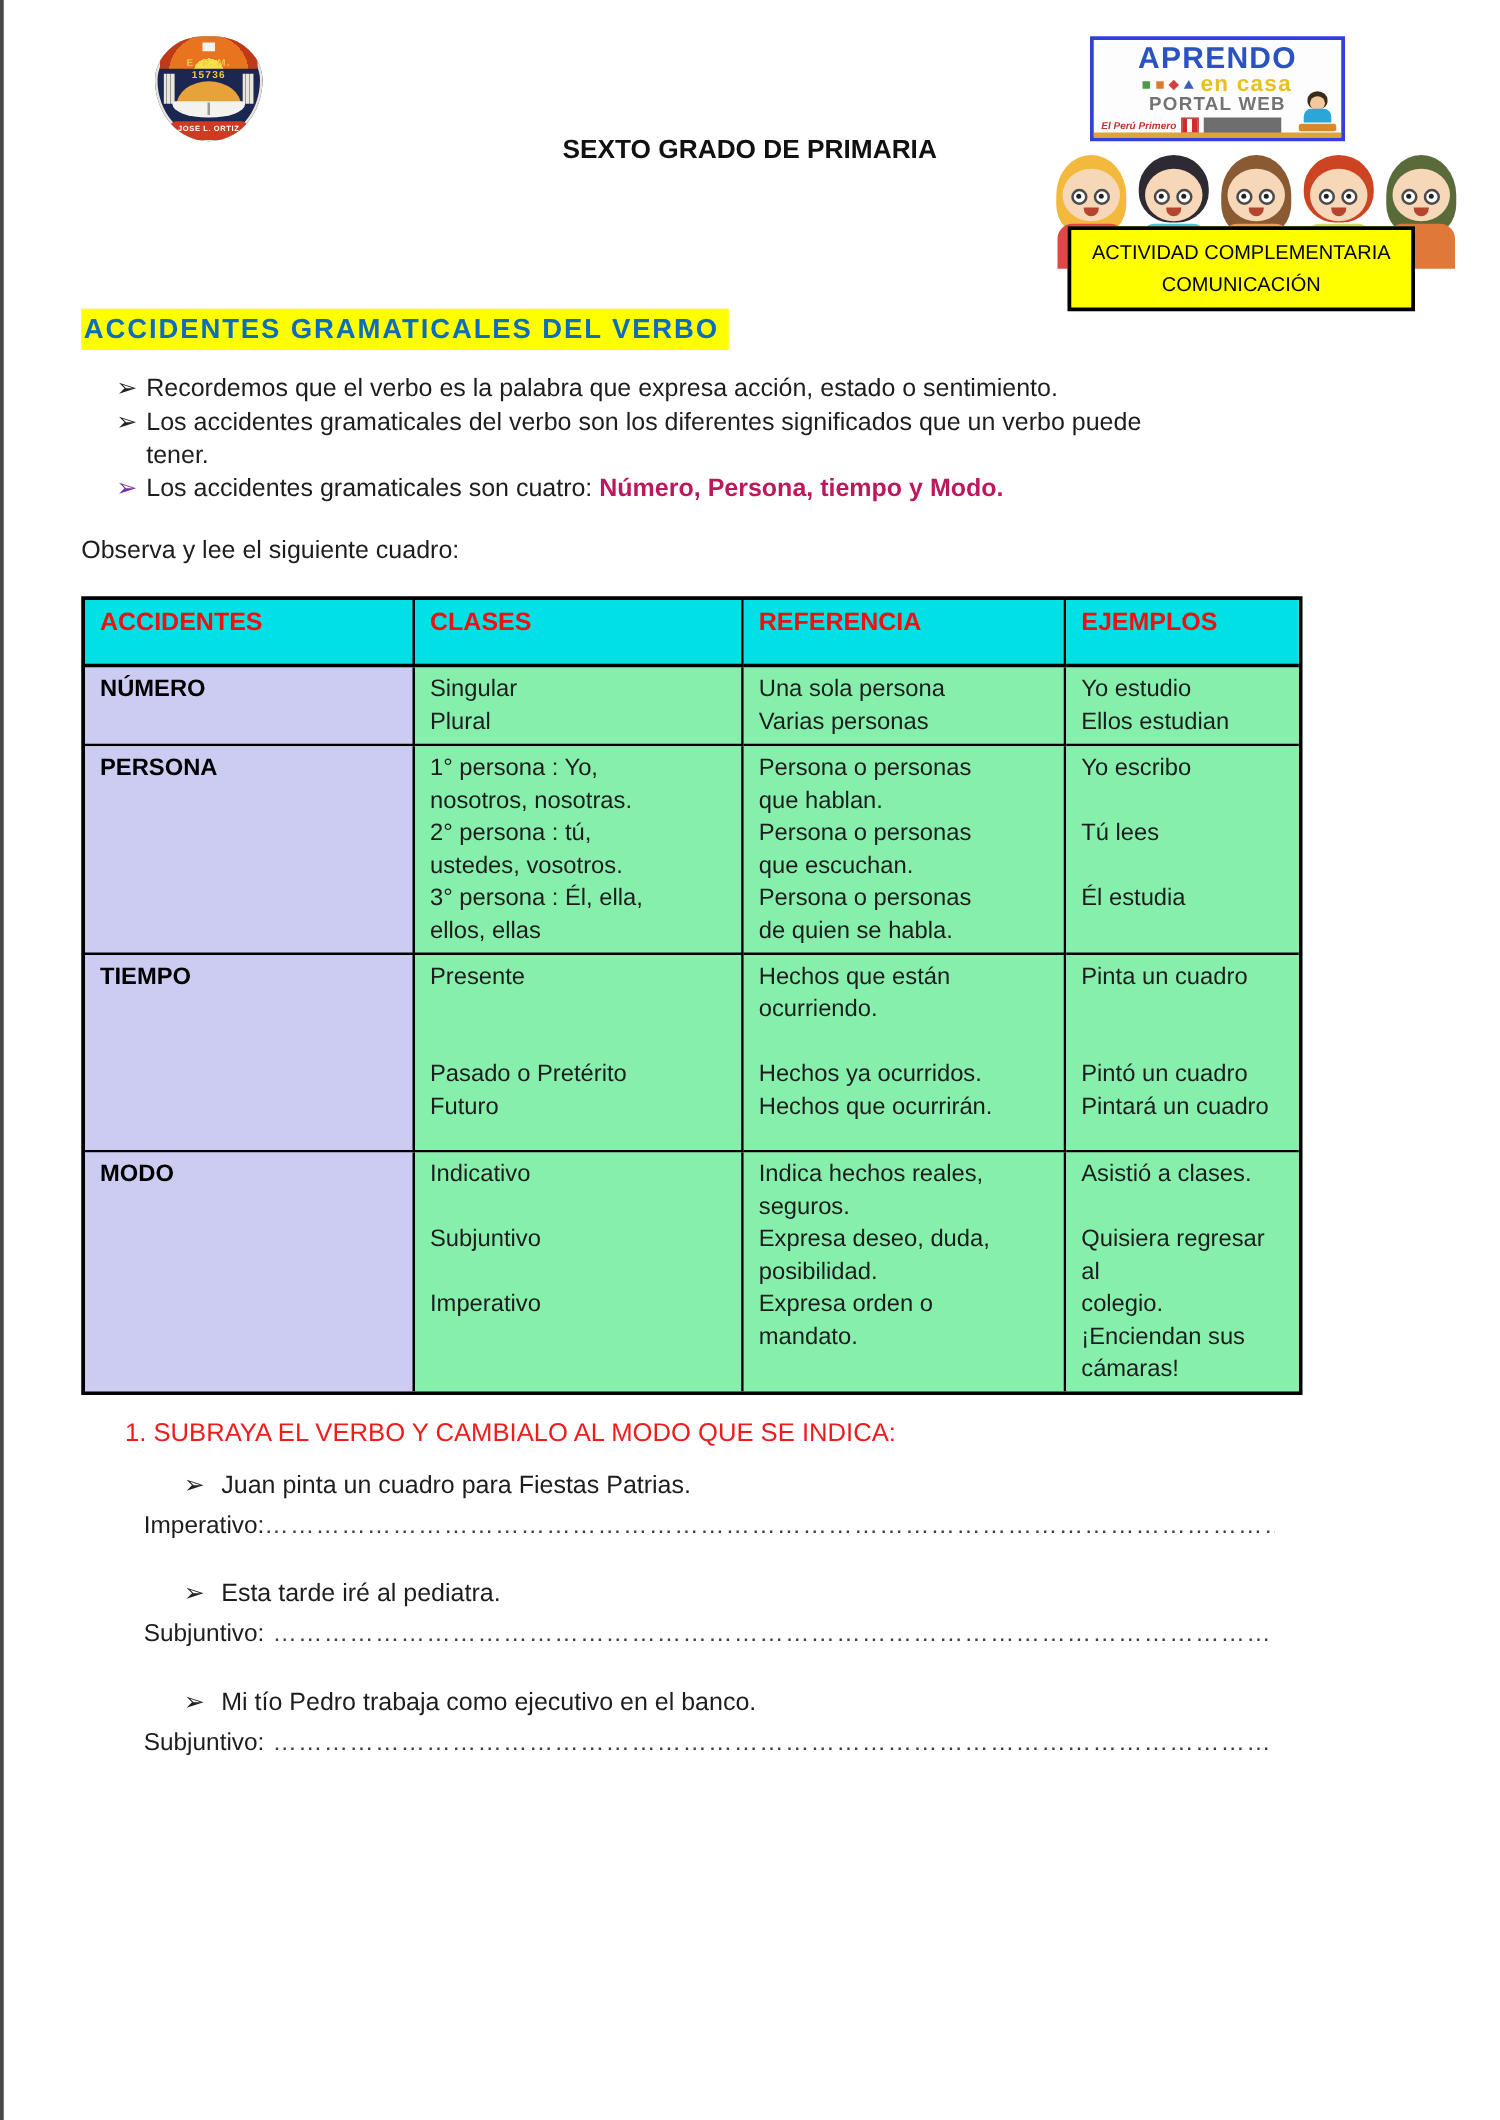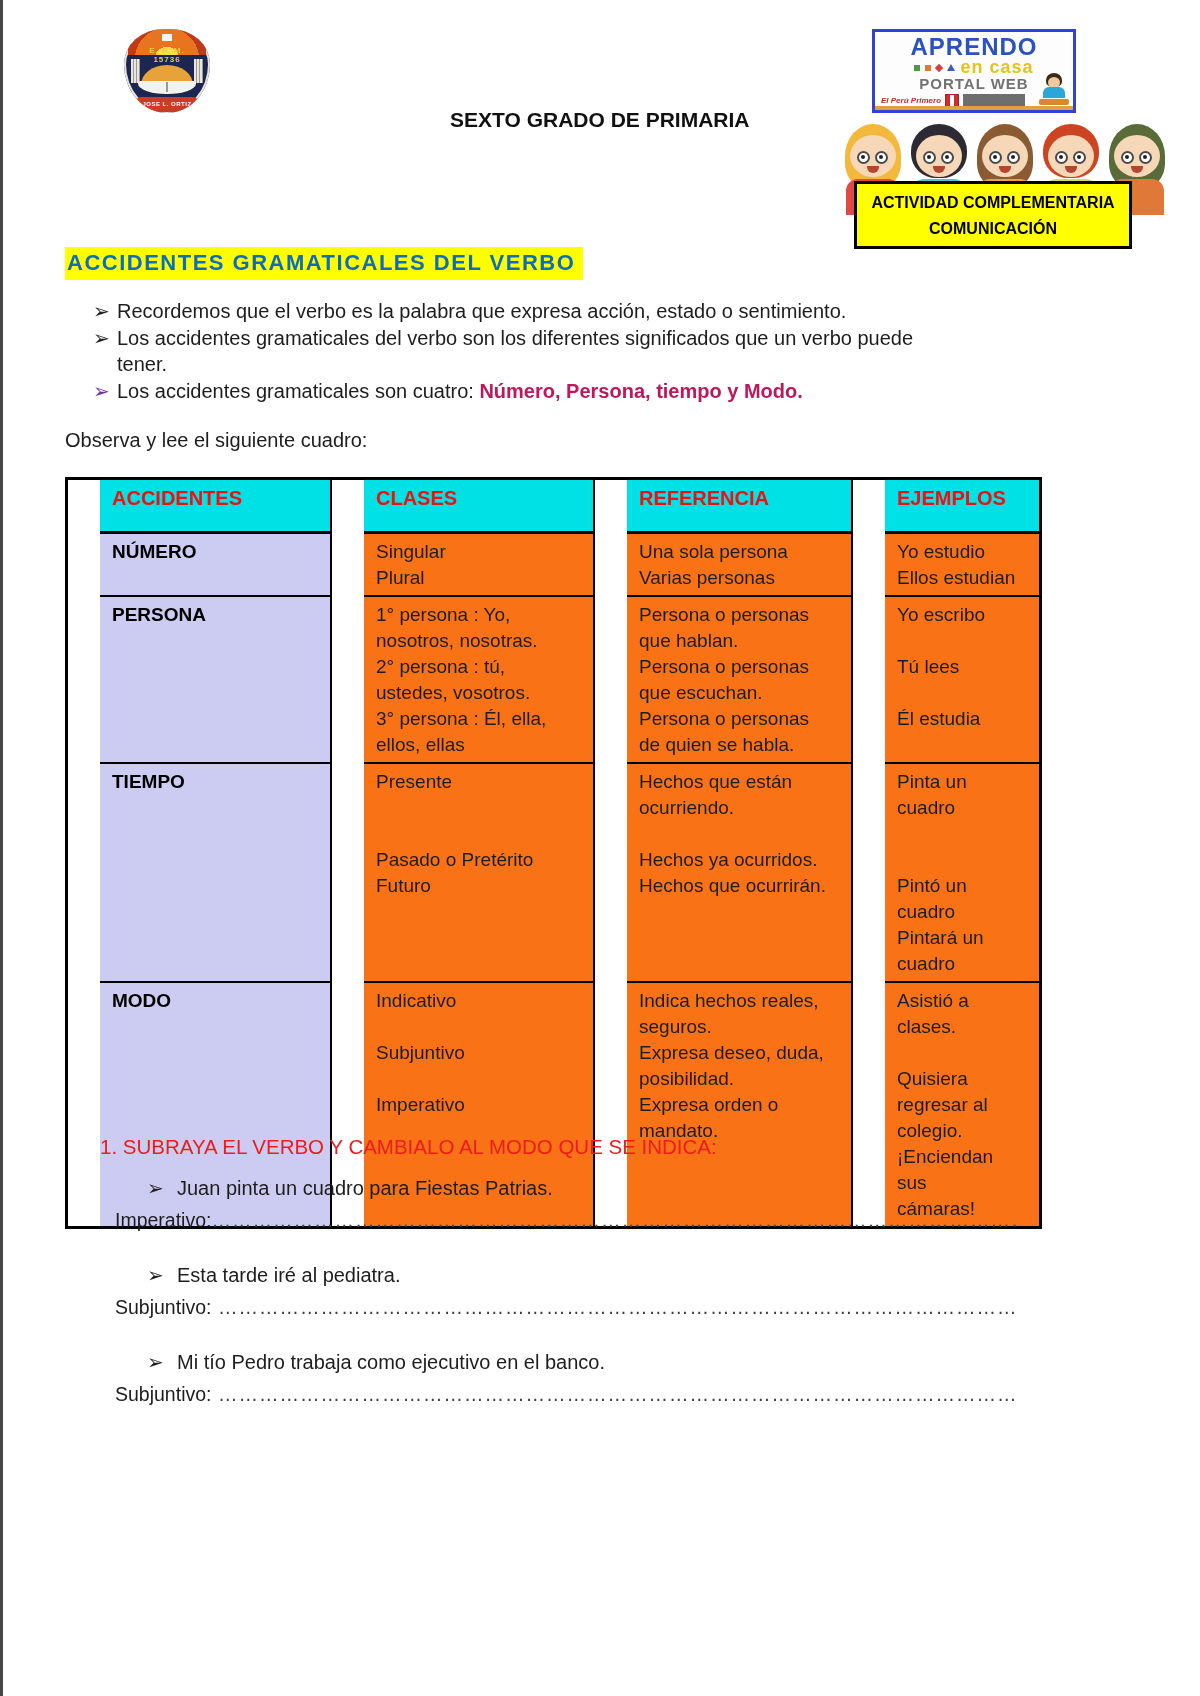--- a/index.html
+++ b/index.html
@@ -64,43 +64,43 @@
   .kid .face{position:absolute;top:11px;left:10px;width:46px;height:42px;border-radius:50%;background:#f6d7b8;}
   .kid .eye{position:absolute;top:27px;width:9px;height:9px;border-radius:50%;background:#fff;border:2px solid #4a4a4a;}
   .kid .eye::after{content:"";position:absolute;left:2px;top:2px;width:4px;height:4px;border-radius:50%;background:#222;}
   .kid .eye.l{left:17px;} .kid .eye.r{left:35px;}
   .kid .mouth{position:absolute;top:42px;left:27px;width:12px;height:7px;border-radius:0 0 12px 12px;background:#b5452f;}
   .kid .body{position:absolute;top:55px;left:6px;width:54px;height:36px;border-radius:12px 12px 0 0;background:var(--shirt);}
 
   
   .activity-box{position:absolute;left:854px;top:181px;width:278px;height:68px;background:#ffff00;
     border:3px solid #000;box-sizing:border-box;z-index:2;text-align:center;padding-top:6px;}
-  .activity-box div{font-size:16px;font-weight:bold;line-height:26px;color:#000;}
+  .activity-box div{font-size:16px;font-weight:normal;line-height:26px;color:#000;}
 
   
   .main-title{position:absolute;left:65px;top:247px;background:#ffff00;color:#0c6cbe;
     font-size:22px;font-weight:bold;letter-spacing:1.5px;padding:3px 8px 4px 2px;}
   .bullets{position:absolute;left:93px;top:298px;width:945px;}
   .bullet{display:flex;font-size:20px;line-height:26.5px;color:#1d1d1d;}
   .bullet .arrow{width:24px;flex:none;color:#222;}
   .bullet.accented .arrow{color:#7030a0;}
   .bullet .b-text{flex:1;white-space:pre-line;}
   .bullet .b-accent{color:#be185d;font-weight:bold;}
   .observe{position:absolute;left:65px;top:429px;font-size:20px;color:#1d1d1d;}
 
   
   .acc-table{position:absolute;left:65px;top:477px;width:977px;border:3px solid #000;box-sizing:border-box;}
   .t-row{display:grid;grid-template-columns:264px 263px 258px 1fr;}
   .t-cell{border-right:2px solid #000;border-bottom:2px solid #000;padding:5px 14px 4px 12px;
-    font-size:19px;line-height:26px;white-space:pre-line;box-sizing:border-box;margin-left:32px;}
+    font-size:19px;line-height:26px;white-space:pre-line;box-sizing:border-box;}
   .t-cell:last-child{border-right:none;}
   .t-row:last-child .t-cell{border-bottom:none;}
   .t-head .t-cell{background:#00e1e6;color:#ee1111;font-weight:bold;font-size:20px;height:54px;border-bottom:3px solid #000;}
   .t-label{background:#ccccf2;font-weight:bold;color:#000;}
-  .t-data{background:#f97316;color:#1d1d1d;}
+  .t-data{background:#86efac;color:#1d1d1d;}
   .r-numero .t-cell{min-height:62px;}
   .r-persona .t-cell{min-height:162px;}
   .r-tiempo .t-cell{min-height:158px;}
   .r-modo .t-cell{min-height:150px;}
 
   
   .practice{position:absolute;left:65px;top:1098px;width:977px;}
   .practice-title{text-align:center;color:#ee1111;font-size:27px;font-weight:bold;letter-spacing:1px;}
   .instruction{margin:37px 0 0 35px;color:#ee1c1c;font-size:20.5px;}
   .ex-item{margin-top:16px;}

